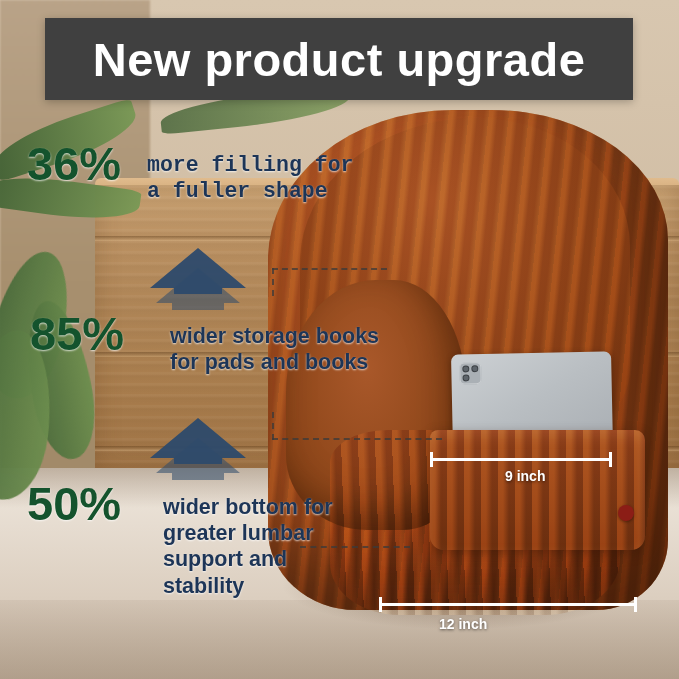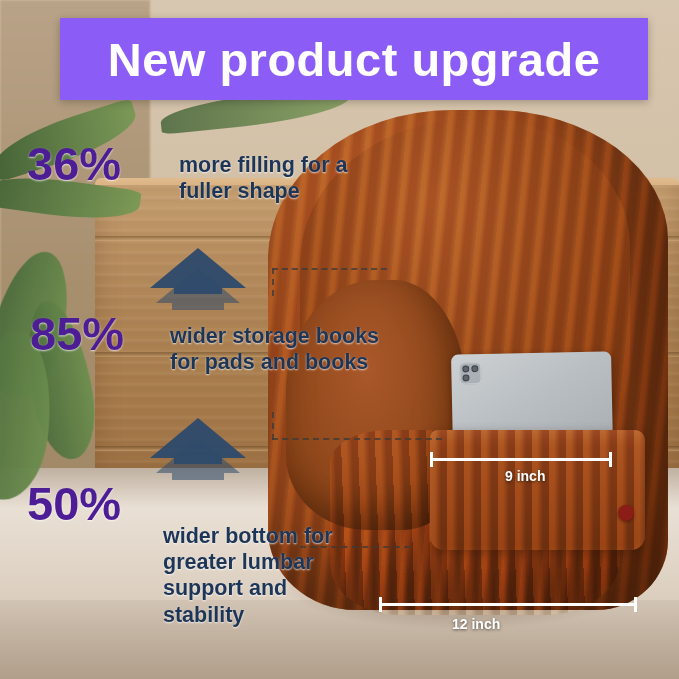--- a/index.html
+++ b/index.html
@@ -161,60 +161,60 @@
     background: #5d646a; box-shadow: inset 0 0 0 1px rgba(0,0,0,.35);
   }
   .brand-tag {
     position: absolute; left: 618px; top: 505px; width: 16px; height: 16px;
     background: #8b1d16; border-radius: 50%;
     box-shadow: 0 1px 3px rgba(0,0,0,.4);
   }
 
   
   .title-banner {
-    position: absolute; left: 60px; top: 18px; width: 588px; height: 82px;
-    background: #8b5cf6;
+    position: absolute; left: 45px; top: 18px; width: 588px; height: 82px;
+    background: #404040;
     display: flex; align-items: center; justify-content: center;
     box-shadow: 0 2px 8px rgba(0,0,0,.25);
   }
   .title-banner span {
     color: #ffffff;
     font-size: 47px;
     font-weight: 700;
     letter-spacing: .5px;
     white-space: nowrap;
   }
 
   
   .callout { position: absolute; }
   .pct {
-    color: #4c1d95;
+    color: #14532d;
     font-size: 47px;
     font-weight: 700;
     line-height: 1;
     text-shadow: 0 1px 2px rgba(255,255,255,.75);
     display: inline-block;
     vertical-align: baseline;
   }
   .desc {
     color: #1d3557;
     font-size: 21.5px;
     font-weight: 700;
     line-height: 1.22;
     text-shadow: 0 1px 2px rgba(255,255,255,.75);
   }
   .c1 { left: 27px; top: 140px; width: 330px; }
   .c1 .pct { position: absolute; left: 0; top: 0; }
-  .c1 .desc { position: absolute; left: 152px; top: 12px; width: 215px; }
+  .c1 .desc { position: absolute; left: 120px; top: 12px; width: 215px; font-family: Liberation Mono, monospace; }
   .c2 { left: 30px; top: 310px; width: 340px; }
   .c2 .pct { position: absolute; left: 0; top: 0; }
   .c2 .desc { position: absolute; left: 140px; top: 13px; width: 210px; }
   .c3 { left: 27px; top: 480px; width: 330px; }
   .c3 .pct { position: absolute; left: 0; top: 0; text-align: center; }
-  .c3 .desc { position: absolute; left: 136px; top: 14px; width: 200px; margin-top: 29px; }
+  .c3 .desc { position: absolute; left: 136px; top: 14px; width: 200px; }
 
   
   .arrow { position: absolute; }
   .arrow svg { display: block; }
 
   
   .dash-h {
     position: absolute;
     border-top: 2px dashed #3a3a3a;
     opacity: .75;
@@ -304,21 +304,21 @@
     <div class="cap-l"></div>
     <div class="cap-r"></div>
   </div>
   <div class="dim-label" style="left:505px; top:468px;">9 inch</div>
 
   <div class="dim" style="left:379px; top:597px; width:258px;">
     <div class="bar"></div>
     <div class="cap-l"></div>
     <div class="cap-r"></div>
   </div>
-  <div class="dim-label" style="left:452px; top:616px;text-align:center;">12 inch</div>
+  <div class="dim-label" style="left:439px; top:616px;text-align:center;">12 inch</div>
 
   <div class="arrow" style="left:150px; top:248px;">
     <svg width="96" height="68" viewBox="0 0 96 68">
       <polygon points="48,0 96,40 72,40 72,46 24,46 24,40 0,40" fill="#2d4a6b" opacity="0.95"></polygon>
       <polygon points="48,20 90,55 74,55 74,62 22,62 22,55 6,55" fill="#2d4a6b" opacity="0.55"></polygon>
     </svg>
   </div>
   <div class="arrow" style="left:150px; top:418px;">
     <svg width="96" height="68" viewBox="0 0 96 68">
       <polygon points="48,0 96,40 72,40 72,46 24,46 24,40 0,40" fill="#2d4a6b" opacity="0.95"></polygon>

